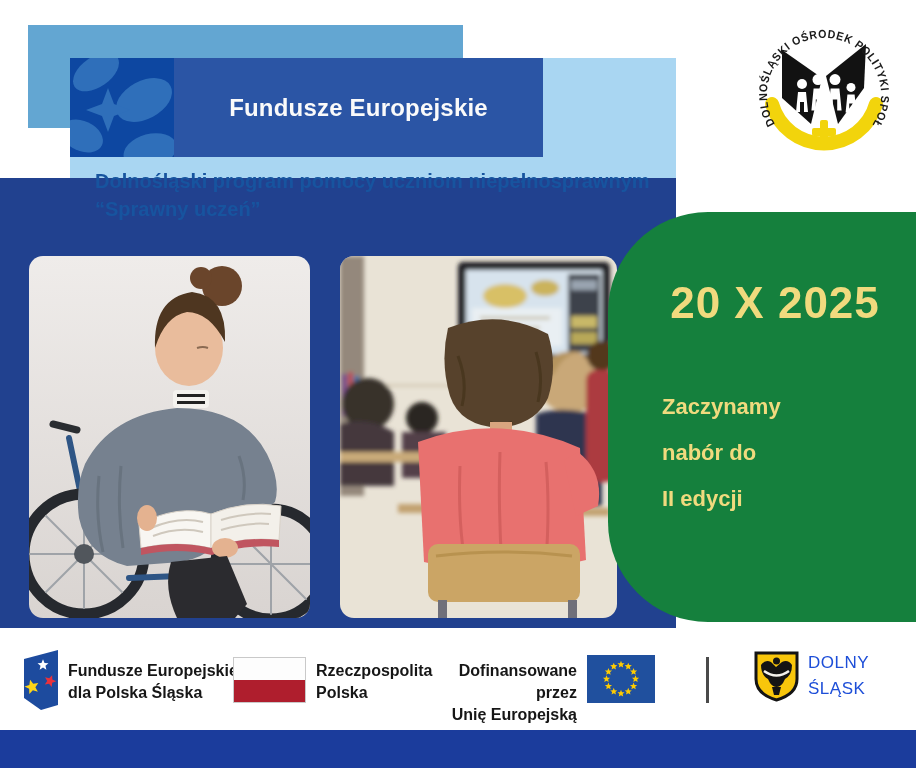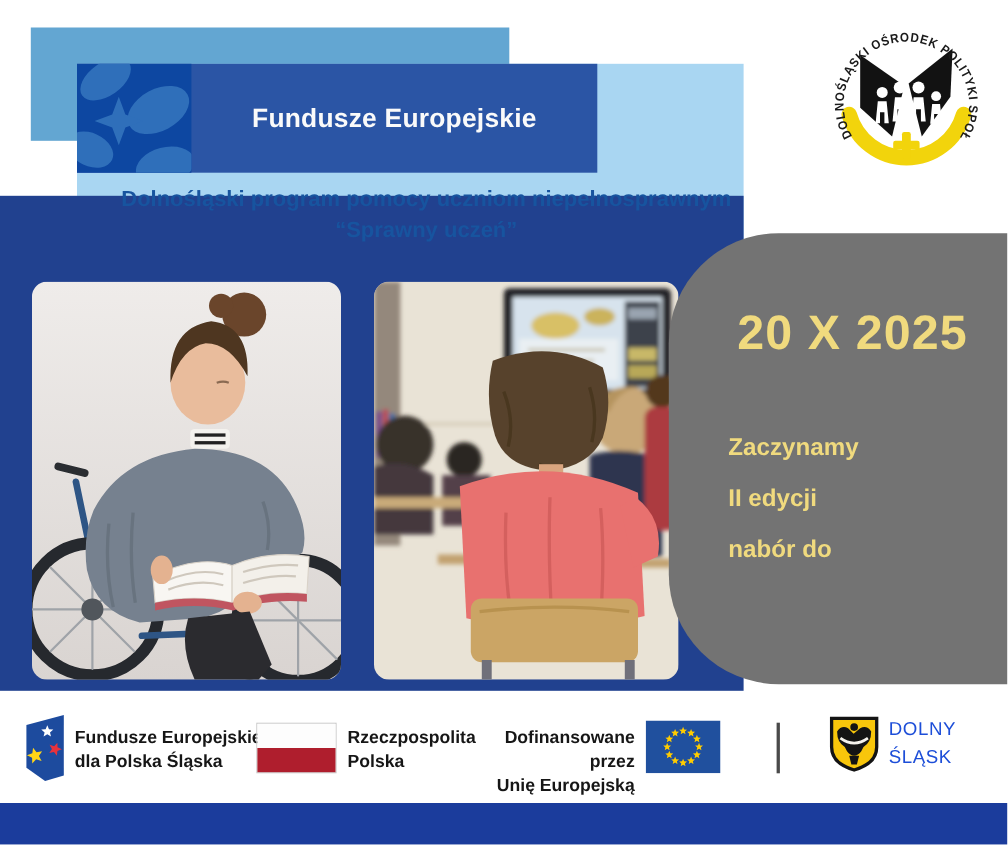--- a/index.html
+++ b/index.html
@@ -9,28 +9,28 @@
   }
   .abs{position:absolute;}
   
   .rect-medium{left:28px;top:25px;width:435px;height:103px;background:#63A6D2;}
   .banner-light{left:70px;top:58px;width:606px;height:174px;background:#A9D6F2;}
   .band-navy{left:0;top:178px;width:676px;height:450px;background:#21418F;}
   .banner-dark{left:70px;top:58px;width:473px;height:99px;background:#2B55A5;display:flex;align-items:stretch;}
   .petal-box{width:104px;height:99px;background:#0D47A1;flex:0 0 auto;}
   .banner-title{flex:1;display:flex;align-items:center;justify-content:center;
     color:#FAFAFA;font-size:24px;font-weight:bold;letter-spacing:.2px;}
-  .subtitle{left:95px;top:167px;width:585px;color:#17549F;font-size:20px;font-weight:bold;line-height:28px;text-align:center;}
+  .subtitle{left:95px;top:167px;width:585px;color:#17549F;font-size:20px;font-weight:bold;line-height:28px;}
   
   .photo-card{border-radius:14px;overflow:hidden;}
   .photo-left{left:29px;top:256px;width:281px;height:362px;}
   .photo-right{left:340px;top:256px;width:277px;height:362px;}
   .photo-card svg{display:block;}
   
-  .blob{left:608px;top:212px;width:308px;height:410px;background:#737373;border-radius:100px 0 0 100px;color:#F0DA7E;}
+  .blob{left:608px;top:212px;width:308px;height:410px;background:#15803d;border-radius:100px 0 0 100px;color:#F0DA7E;}
   .blob-date{position:absolute;top:66px;left:34px;right:8px;text-align:center;
     font-size:44px;font-weight:bold;letter-spacing:1px;}
   .blob-lines{position:absolute;top:172px;left:54px;font-size:22px;font-weight:bold;line-height:46px;}
   
   .dops{left:748px;top:16px;width:152px;height:152px;}
   
   .fe-logo{left:20px;top:648px;}
   .footer-label{color:#161616;font-size:16px;font-weight:bold;line-height:22px;}
   .fe-text{left:68px;top:660px;}
   .pl-flag{left:233px;top:657px;width:73px;height:46px;border:1px solid #C9C9C9;box-sizing:border-box;}
@@ -187,22 +187,22 @@
           <rect x="228" y="344" width="9" height="18" fill="#70707A"></rect>
         </g>
       </g>
     </svg>
   </div>
 
   <div class="abs blob">
     <div class="blob-date">20 X 2025</div>
     <div class="blob-lines">
       <div>Zaczynamy</div>
+      <div>nabór do</div>
       <div>II edycji</div>
-      <div>nabór do</div>
     </div>
   </div>
 
   <div class="abs dops">
     <svg width="152" height="152" viewBox="0 0 152 152">
       <path d="M128,88 A54,54 0 0 1 24,88" stroke="#F2D40C" stroke-width="14" fill="none" stroke-linecap="round"></path>
       <rect x="72" y="104" width="8" height="24" rx="2" fill="#F2D40C"></rect>
       <rect x="64" y="112" width="24" height="8" rx="2" fill="#F2D40C"></rect>
       <g>
         <path d="M34,34 L74,62 L63,108 L34,82 Z" fill="#121212"></path>

